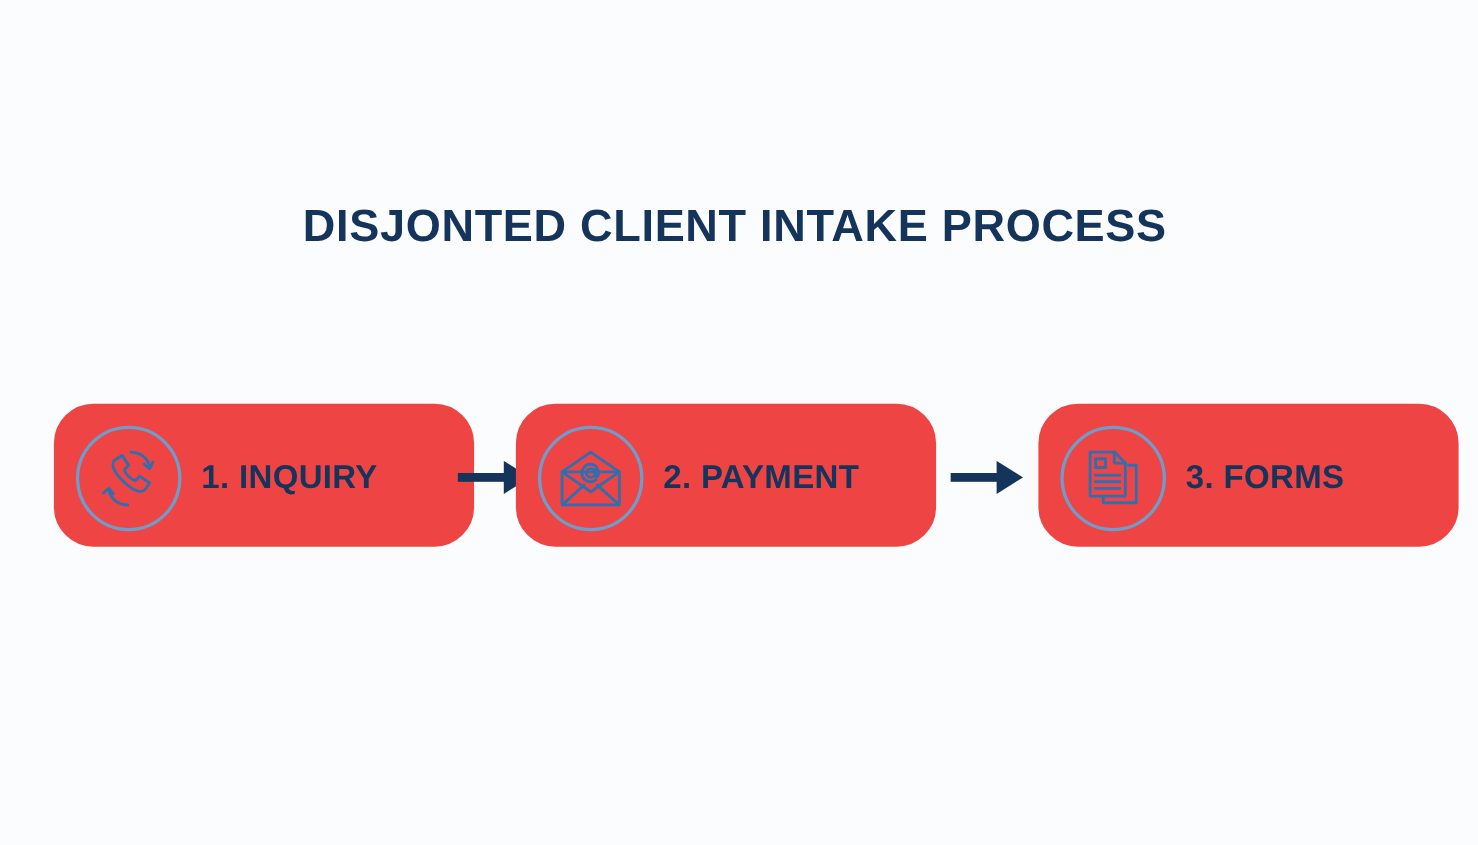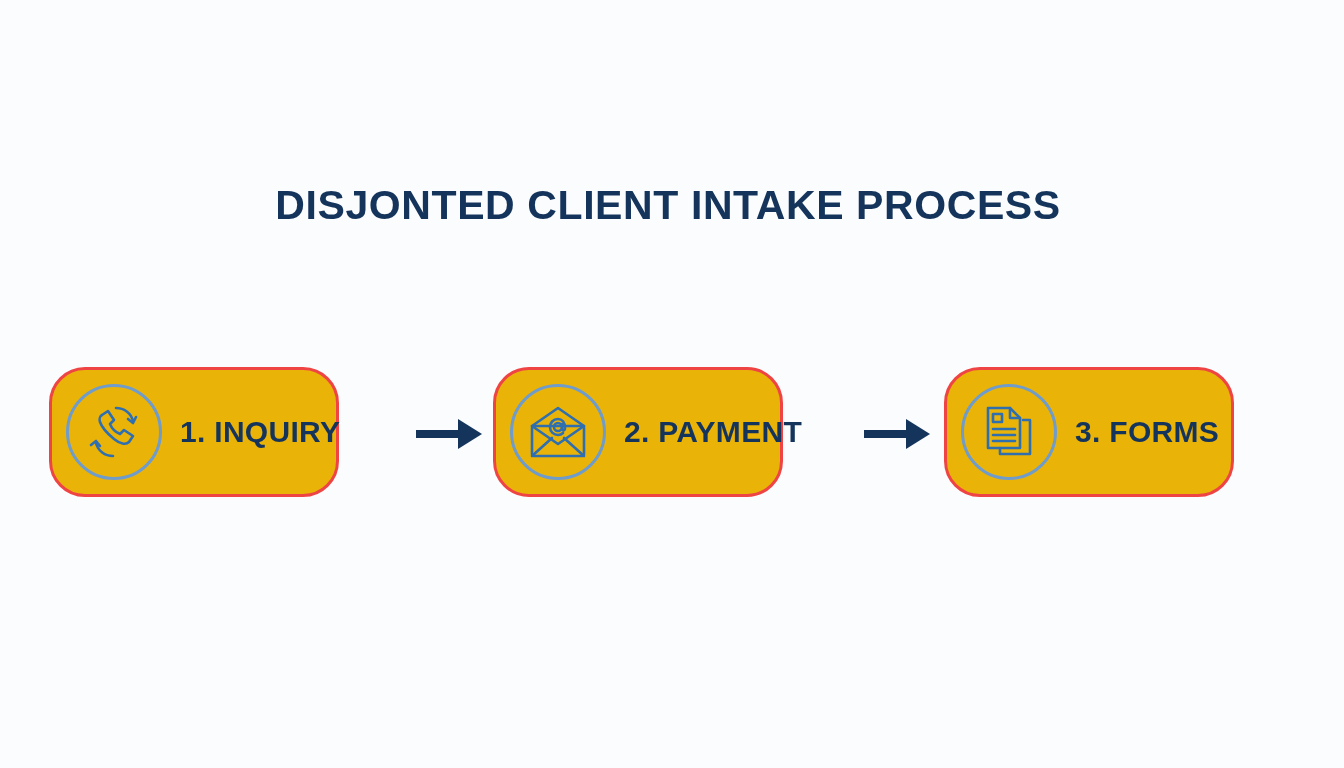--- a/index.html
+++ b/index.html
@@ -25,26 +25,26 @@
       font-size: 41px;
       font-weight: 700;
       color: #14345c;
       letter-spacing: 0.6px;
       line-height: 50px;
       transform: translateX(-4px);
     }
     .step {
       position: absolute;
       top: 367px;
-      width: 290px;
+      width: 382px;
       height: 130px;
       box-sizing: border-box;
-      border: 3px solid #ef4444;
+      border: 6px solid #ef4444;
       border-radius: 36px;
-      background: #eab308;
+      background: #ef4444;
     }
     .icon-ring {
       position: absolute;
       left: 14px;
       top: 14px;
       width: 96px;
       height: 96px;
       box-sizing: border-box;
       border: 3px solid #6f9ccb;
       border-radius: 50%;
@@ -100,21 +100,21 @@
     <div class="step-label">1. INQUIRY</div>
   </div>
 
   <div class="arrow" style="left:416px;">
     <svg viewBox="0 0 66 30">
       <rect x="0" y="11" width="44" height="8" fill="#14345c"></rect>
       <polygon points="42,0 66,15 42,30" fill="#14345c"></polygon>
     </svg>
   </div>
 
-  <div class="step" style="left:493px;text-align:right;">
+  <div class="step" style="left:469px;text-align:right;">
     <div class="icon-ring">
       <svg viewBox="0 0 64 64" fill="none" stroke="#2f6fb0" stroke-width="2.6" stroke-linecap="round" stroke-linejoin="round">
 
         <rect x="6" y="26" width="52" height="30" rx="2"></rect>
 
         <path d="M6 26 L32 8 L58 26"></path>
 
         <path d="M6 56 L26 38"></path>
         <path d="M58 56 L38 38"></path>
         <path d="M6 26 L32 44 L58 26"></path>

